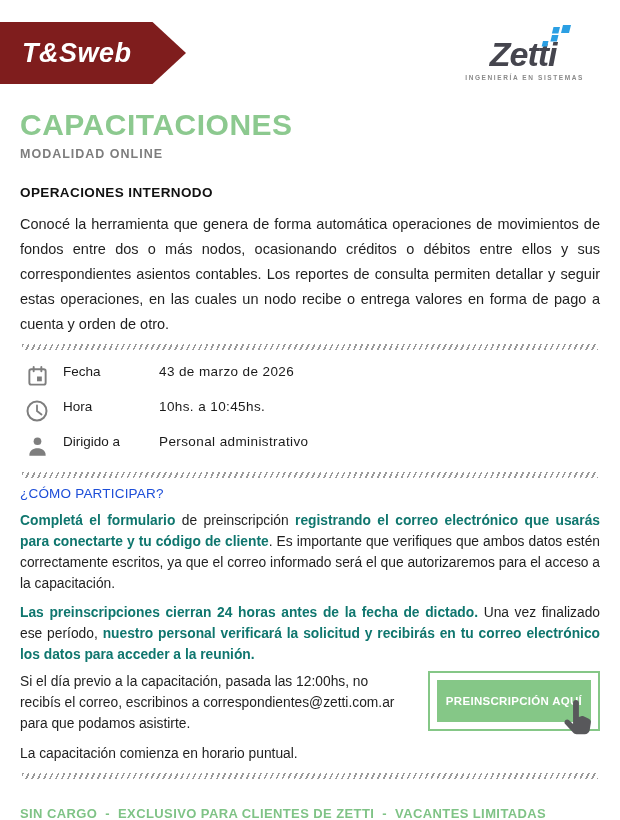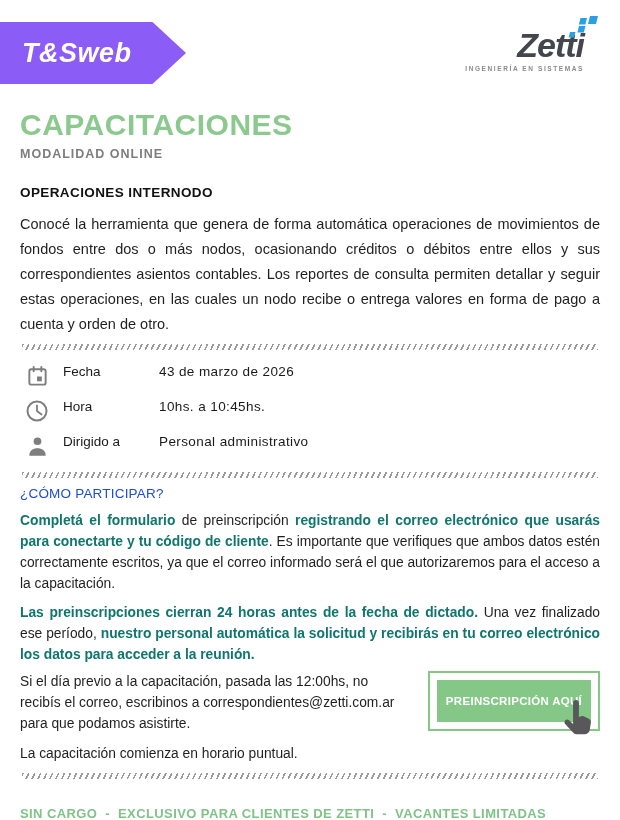--- a/index.html
+++ b/index.html
@@ -7,29 +7,29 @@
   body {
     width:620px; height:820px; overflow:hidden; position:relative;
     font-family:"Liberation Sans","DejaVu Sans",sans-serif;
     color:#1f1f1f;
   }
 
   
   .topbar { position:relative; height:84px; }
   .banner {
     position:absolute; left:0; top:22px; width:186px; height:62px;
-    background:#8b5cf6;
+    background:#7f1d1d;
     clip-path:polygon(0 0, 82% 0, 100% 50%, 82% 100%, 0 100%);
     display:flex; align-items:center; padding-left:22px;
   }
   .banner-text {
     color:#ffffff; font-size:27px; font-weight:800; font-style:italic;
     letter-spacing:.5px;
   }
-  .zetti { position:absolute; right:36px; top:28px; text-align:right; }
+  .zetti { position:absolute; right:36px; top:37px; text-align:center; }
   .zetti-row { position:relative; display:inline-block; }
   .zetti-word {
     font-size:34px; font-weight:800; font-style:italic; color:#45454e;
     letter-spacing:-1px; line-height:1;
   }
   .zetti-pixels { position:absolute; right:-14px; top:-12px; }
   .zetti-tagline {
     font-size:6.5px; font-weight:700; color:#8a8a8a;
     letter-spacing:1.6px; margin-top:3px; padding-left:3px;
   }
@@ -173,21 +173,21 @@
       <span class="detail-value">Personal administrativo</span>
     </div>
   </div>
 
   <div class="sep sep2"></div>
 
   <h3 class="howto-title">¿CÓMO PARTICIPAR?</h3>
 
   <p class="para"><b>Completá el formulario</b><span> de preinscripción </span><b>registrando el correo electrónico que usarás para conectarte y tu código de cliente</b><span>. Es importante que verifiques que ambos datos estén correctamente escritos, ya que el correo informado será el que autorizaremos para el acceso a la capacitación.</span></p>
 
-  <p class="para"><b>Las preinscripciones cierran 24 horas antes de la fecha de dictado.</b><span> Una vez finalizado ese período, </span><b>nuestro personal automática la solicitud y recibirás en tu correo electrónico los datos para acceder a la reunión.</b></p>
+  <p class="para"><b>Las preinscripciones cierran 24 horas antes de la fecha de dictado.</b><span> Una vez finalizado ese período, </span><b>nuestro personal verificará la solicitud y recibirás en tu correo electrónico los datos para acceder a la reunión.</b></p>
 
   <div class="cta-row">
     <div class="cta-left">
       <p class="para"><span>Si el día previo a la capacitación, pasada las 12:00hs, no recibís el correo, escribinos a </span><a class="email" href="#">correspondientes@zetti.com.ar</a><span> para que podamos asistirte.</span></p>
       <p class="para">La capacitación comienza en horario puntual.</p>
     </div>
     <div class="cta-right">
       <div class="cta-frame">
         <div class="cta-button">
           <span>PREINSCRIPCIÓN AQUÍ</span>

